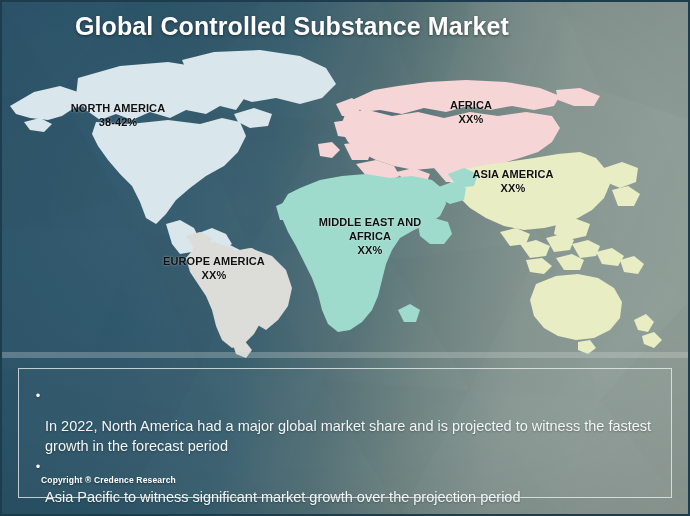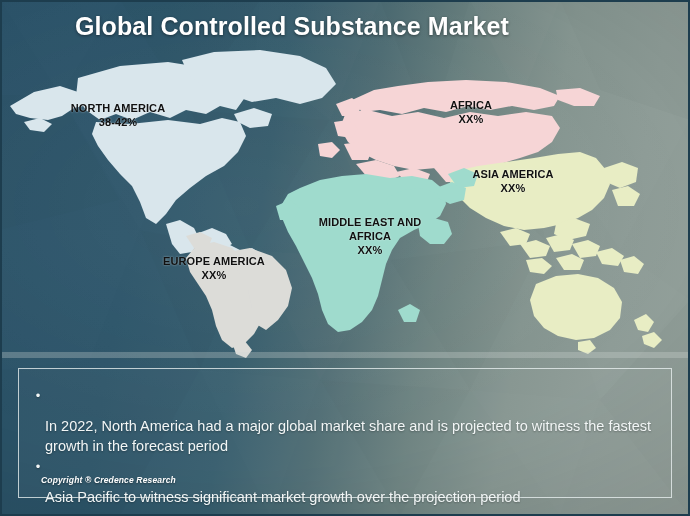--- a/index.html
+++ b/index.html
@@ -132,21 +132,20 @@
 
   .copyright {
     position: absolute;
     left: 22px;
     bottom: 12px;
     color: #ffffff;
     font-size: 8.5px;
     font-weight: bold;
     letter-spacing: 0.15px;
     text-shadow: 0 1px 2px rgba(0,0,0,0.4);
-    font-style: italic;
   }
 </style>
 </head>
 <body>
 
 <div id="infographic">
 
   <div class="bg-base"></div>
 
   <div class="facets">

